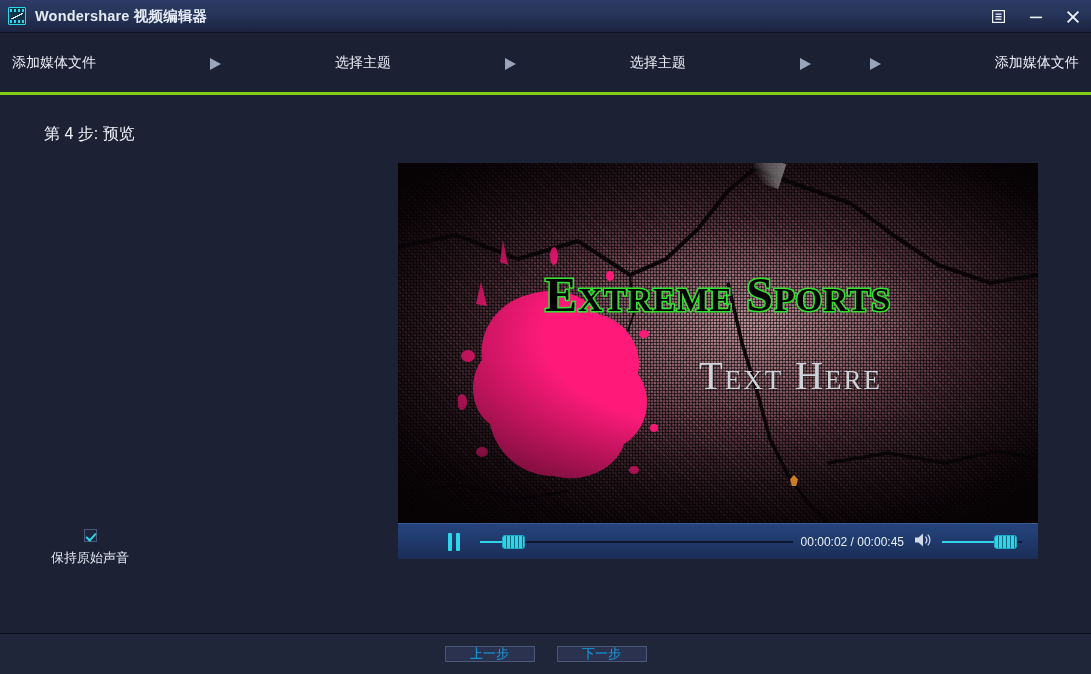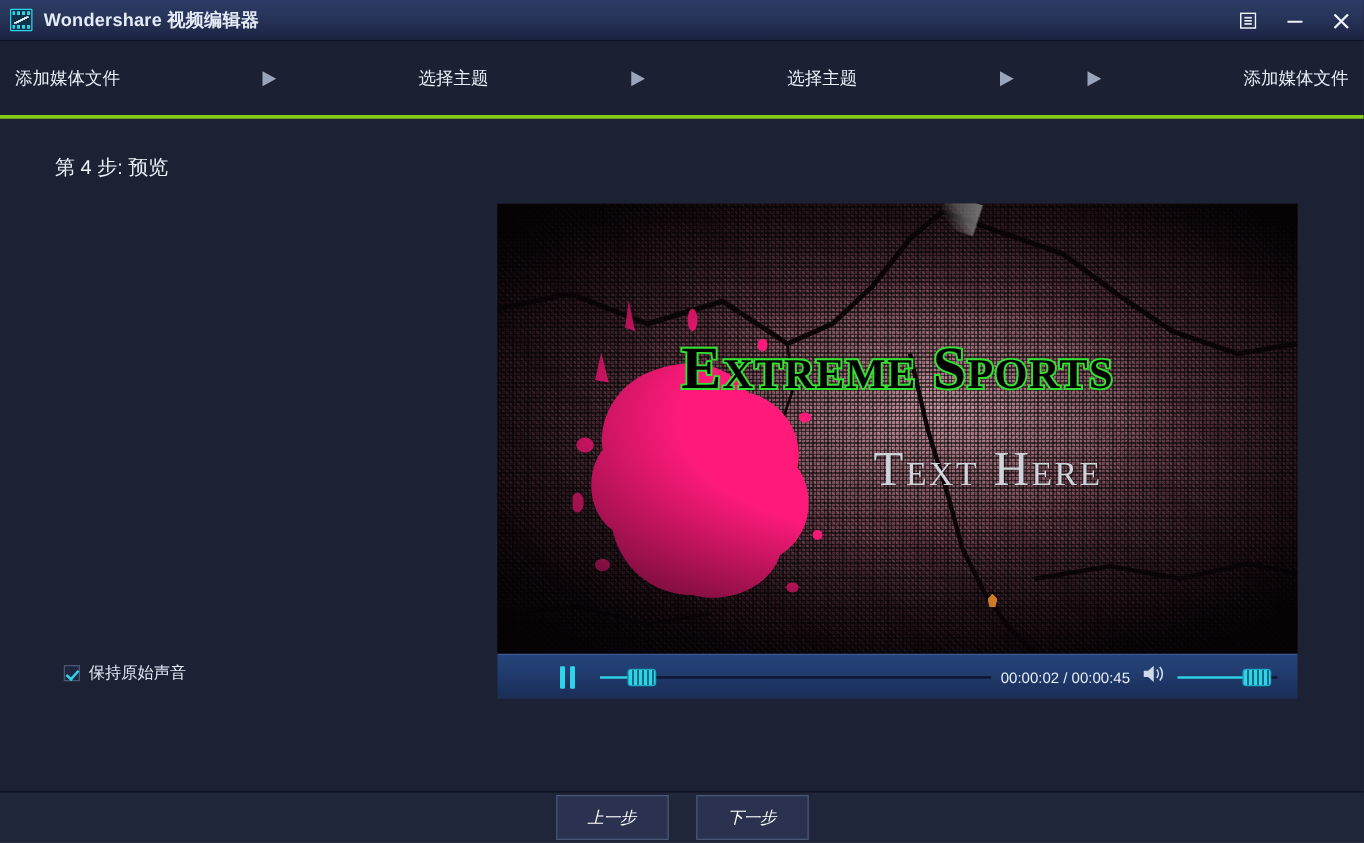--- a/index.html
+++ b/index.html
@@ -104,21 +104,21 @@
     border-top-color: #39445f;
     color: #c9d5e8; font-size: 13.5px;
     padding: 7px 9px 0 9px;
     margin-bottom: 12px;
     outline: none;
     font-family: "Liberation Sans", "DejaVu Sans", sans-serif;
     white-space: pre;
   }
   .checkrow {
     position: absolute; left: 51px; top: 434px;
-    display: flex; align-items: center; gap: 7px;
+    display: flex; align-items: center; gap: 7px; flex-direction: column;
   }
   .cbox {
     width: 13px; height: 13px;
     background: #1f2740; border: 1px solid #4a5878;
     position: relative; flex: none;
   }
   .cbox::after {
     content: ""; position: absolute;
     left: 3px; top: 1px; width: 4px; height: 8px;
     border: solid #2fd4e8; border-width: 0 2px 2px 0;
@@ -265,27 +265,26 @@
   
   .footer {
     position: absolute; left: 0; top: 633px;
     width: 1091px; height: 41px;
     background: #1f2639;
     border-top: 1px solid #0b0f1c;
     display: flex; align-items: center; justify-content: center;
     gap: 22px;
   }
   .navbtn {
-    width: 90px; height: 36px;
+    width: 90px; height: 16px;
     background: #2a3250;
     border: 1px solid #4a5878;
-    color: #ffffff; font-size: 13px;
+    color: #0ea5e9; font-size: 13px;
     display: flex; align-items: center; justify-content: center;
     font-family: "Liberation Sans", "DejaVu Sans", sans-serif;
-    font-style: italic;
   }
 </style>
 </head>
 <body>
 
 <div id="app">
 
   <div class="titlebar">
     <div class="app-icon">
       <div class="strip top"></div>

